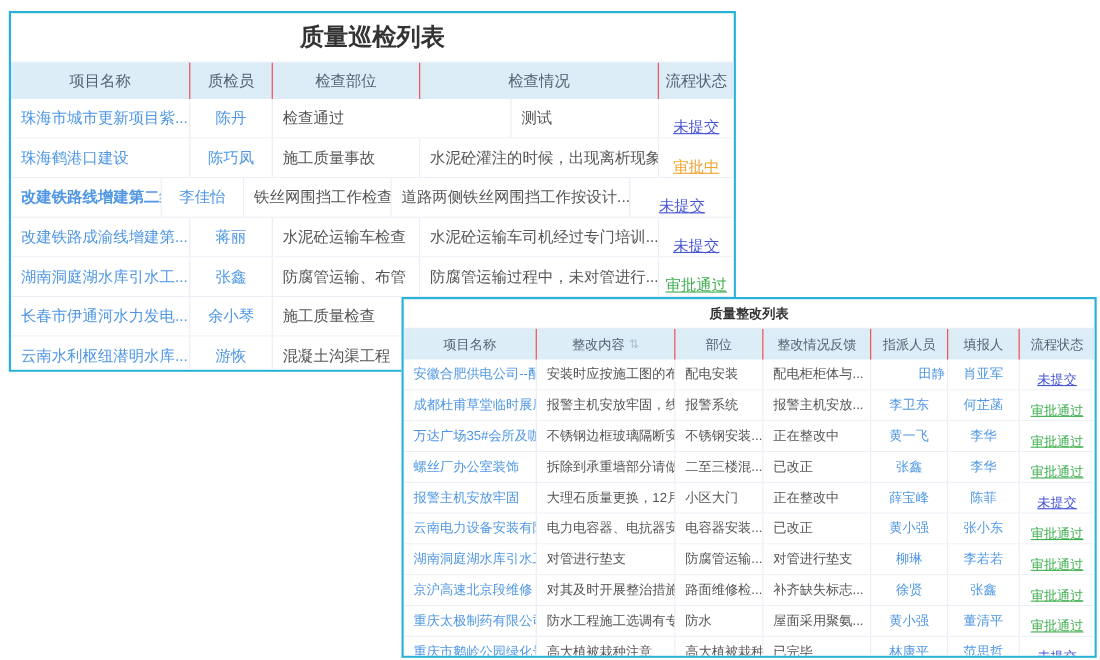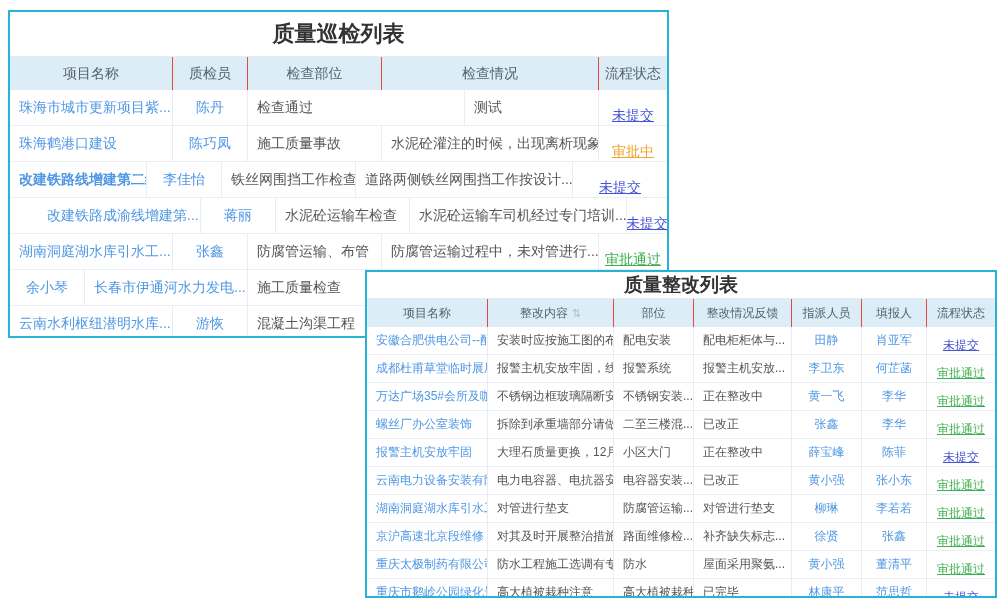--- a/index.html
+++ b/index.html
@@ -11,21 +11,21 @@
     position:absolute;background:#fff;border:2px solid #29b2d7;
     box-sizing:border-box;overflow:hidden;
   }
   #t1{left:8px;top:10px;width:661px;height:328px;z-index:1;}
   #t2{left:365px;top:270px;width:632px;height:328px;z-index:2;}
   .t-title{
     display:flex;align-items:center;justify-content:center;
     font-weight:bold;color:#333;border-bottom:1px solid #e4ecf4;
   }
   #t1 .t-title{height:44px;font-size:22px;}
-  #t2 .t-title{height:26px;font-size:19px;text-align:center;}
+  #t2 .t-title{height:26px;font-size:12px;text-align:center;}
   .t-head{display:flex;background:#dcedf8;color:#54636f;}
   #t1 .t-head{height:33px;font-size:14px;}
   #t2 .t-head{height:28px;font-size:12px;}
   .hcell{
     display:flex;align-items:center;justify-content:center;
     box-sizing:border-box;border-right:1px solid #ef4444;
     white-space:nowrap;overflow:hidden;
   }
   .hcell:last-child{border-right:none;}
   .brow{display:flex;border-bottom:1px solid #ebeef5;background:#fff;}
@@ -110,21 +110,21 @@
           <span>铁丝网围挡工作检查</span>
         </div>
         <div class="bcell" style="width: 217px; flex: 0 0 auto;">
           <span>道路两侧铁丝网围挡工作按设计...</span>
         </div>
         <div class="bcell center" style="flex: 1 1 0%;">
           <span class="status" style="color: rgb(69, 83, 214);">未提交</span>
         </div>
       </div>
       <div class="brow">
-        <div class="bcell" style="width: 163px; flex: 0 0 auto; margin-left: 28px;">
+        <div class="bcell" style="width: 163px; flex: 0 0 auto;">
           <span class="link">改建铁路成渝线增建第...</span>
         </div>
         <div class="bcell center" style="width: 75px; flex: 0 0 auto;">
           <span class="link">蒋丽</span>
         </div>
         <div class="bcell" style="width: 134px; flex: 0 0 auto;">
           <span>水泥砼运输车检查</span>
         </div>
         <div class="bcell" style="width: 217px; flex: 0 0 auto;">
           <span>水泥砼运输车司机经过专门培训...</span>
@@ -144,25 +144,25 @@
           <span>防腐管运输、布管</span>
         </div>
         <div class="bcell" style="width: 217px; flex: 0 0 auto;">
           <span>防腐管运输过程中，未对管进行...</span>
         </div>
         <div class="bcell center" style="flex: 1 1 0%;">
           <span class="status" style="color: rgb(62, 175, 78);">审批通过</span>
         </div>
       </div>
       <div class="brow">
+        <div class="bcell" style="width: 163px; flex: 0 0 auto;">
+          <span class="link">长春市伊通河水力发电...</span>
+        </div>
         <div class="bcell center" style="width: 75px; flex: 0 0 auto;">
           <span class="link">余小琴</span>
-        </div>
-        <div class="bcell" style="width: 163px; flex: 0 0 auto;">
-          <span class="link">长春市伊通河水力发电...</span>
         </div>
         <div class="bcell" style="width: 134px; flex: 0 0 auto;">
           <span>施工质量检查</span>
         </div>
         <div class="bcell" style="width: 217px; flex: 0 0 auto;">
           <span></span>
         </div>
         <div class="bcell center" style="flex: 1 1 0%;">
           <span></span>
         </div>
@@ -220,21 +220,21 @@
         </div>
         <div class="bcell" style="width: 126px; flex: 0 0 auto;">
           <span>安装时应按施工图的布置，将...</span>
         </div>
         <div class="bcell" style="width: 80px; flex: 0 0 auto;">
           <span>配电安装</span>
         </div>
         <div class="bcell" style="width: 98px; flex: 0 0 auto;">
           <span>配电柜柜体与...</span>
         </div>
-        <div class="bcell center" style="width: 70px; flex: 0 0 auto;">
+        <div class="bcell center" style="width: 70px; flex: 0 0 auto; justify-content: flex-end;">
           <span class="link">田静</span>
         </div>
         <div class="bcell center" style="width: 65px; flex: 0 0 auto;">
           <span class="link">肖亚军</span>
         </div>
         <div class="bcell center" style="flex: 1 1 0%;">
           <span class="status" style="color: rgb(69, 83, 214);">未提交</span>
         </div>
       </div>
       <div class="brow">

